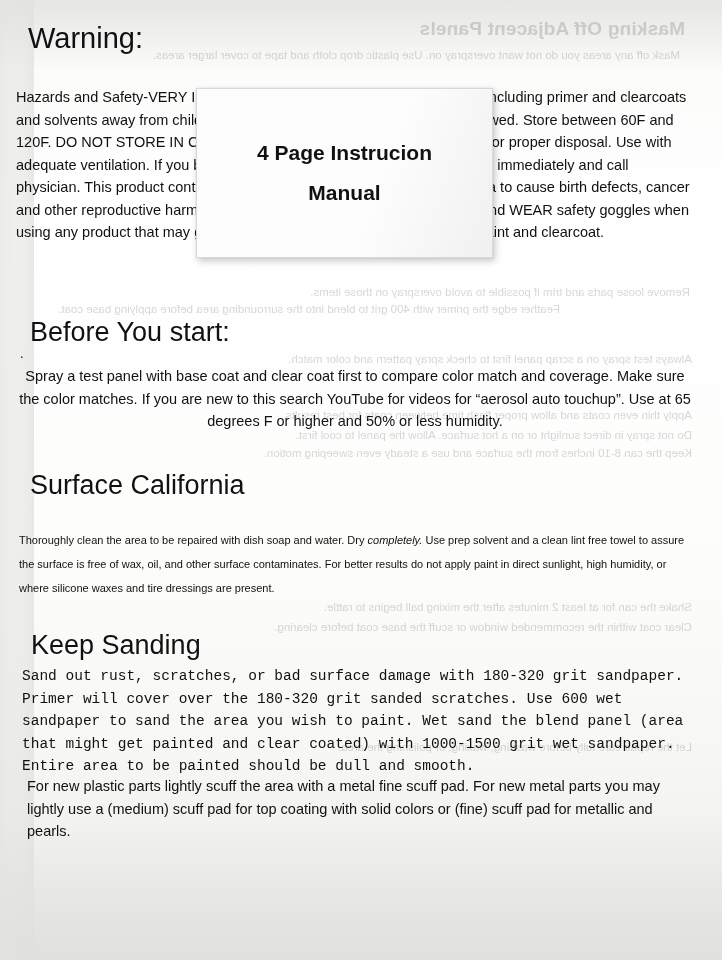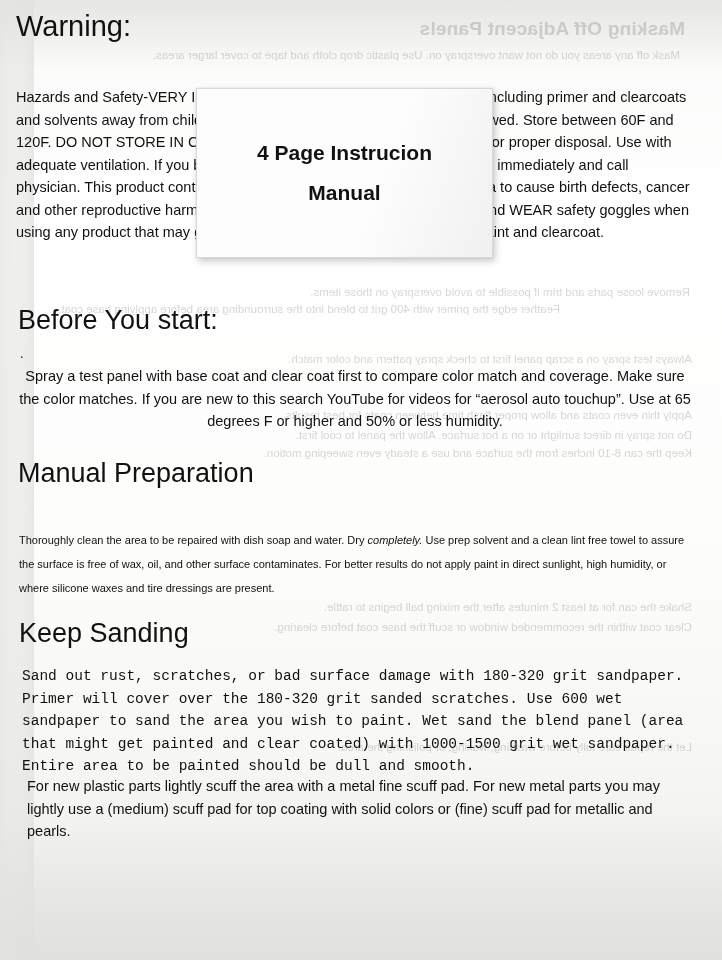--- a/index.html
+++ b/index.html
@@ -51,21 +51,21 @@
   .ghost-line { font-size: 11.5px; line-height: 15px; }
 
   
   .content {
     position: relative;
     z-index: 5;
   }
   h1.section {
     font-family: "Liberation Sans", sans-serif;
     font-weight: normal;
-    margin: 0;
+    margin: 12px;
     color: #111;
   }
   p.body {
     margin: 0;
     color: #111;
   }
 
   #warning-heading {
     position: absolute;
     left: 16px; top: 10px;
@@ -189,21 +189,21 @@
 
   <div class="content">
 
     <h1 class="section" id="warning-heading">Warning:</h1>
     <p class="body" id="warning-text">Hazards and Safety-VERY IMPORTANT.  Keep all aerosol touch-up paint including primer and clearcoats and solvents away from children. Call a physician IMMEDIATELY if swallowed. Store between 60F and 120F. DO NOT STORE IN CAR and avoid freezing. Contact local agency for proper disposal. Use with adequate ventilation. If you become dizzy or light headed stop product use immediately and call physician. This product contains chemicals known to the State of California to cause birth defects, cancer and other reproductive harm. WEAR an approved active paint respirator and WEAR safety goggles when using any product that may get into your eyes. This includes the primer, paint and clearcoat.</p>
 
     <h1 class="section" id="before-heading">Before You start:</h1>
     <div id="before-dot">.</div>
     <p class="body" id="before-text">Spray a test panel with base coat and clear coat first to compare color match and coverage. Make sure the color matches.  If you are new to this search YouTube for videos for “aerosol auto touchup”.  Use at 65 degrees F or higher and 50% or less humidity.</p>
 
-    <h1 class="section" id="surface-heading">Manual Preparation</h1>
+    <h1 class="section" id="surface-heading">Surface California</h1>
     <p class="body" id="surface-text"><span>Thoroughly clean the area to be repaired with dish soap and water.  Dry </span><em class="ital">completely.</em><span> Use prep solvent and a clean lint free towel to assure the surface is free of wax, oil, and other surface contaminates. For better results do not apply paint in direct sunlight, high humidity, or where silicone waxes and tire dressings are present.</span></p>
 
     <h1 class="section" id="basic-heading">Keep Sanding</h1>
     <p class="body" id="basic-text-1">Sand out rust, scratches, or bad surface damage with 180-320 grit sandpaper. Primer will cover over the 180-320 grit sanded scratches. Use 600 wet sandpaper to sand the area you wish to paint. Wet sand the blend panel (area that might get painted and clear coated) with 1000-1500 grit wet sandpaper. Entire area to be painted should be dull and smooth.</p>
     <p class="body" id="basic-text-2">For new plastic parts lightly scuff the area with a metal fine scuff pad. For new metal parts you may lightly use a (medium) scuff pad for top coating with solid colors or (fine) scuff pad for metallic and pearls.</p>
   </div>
 
   <div id="label-card">
     <div class="label-line">4 Page Instrucion</div>
     <div class="label-line">Manual</div>

